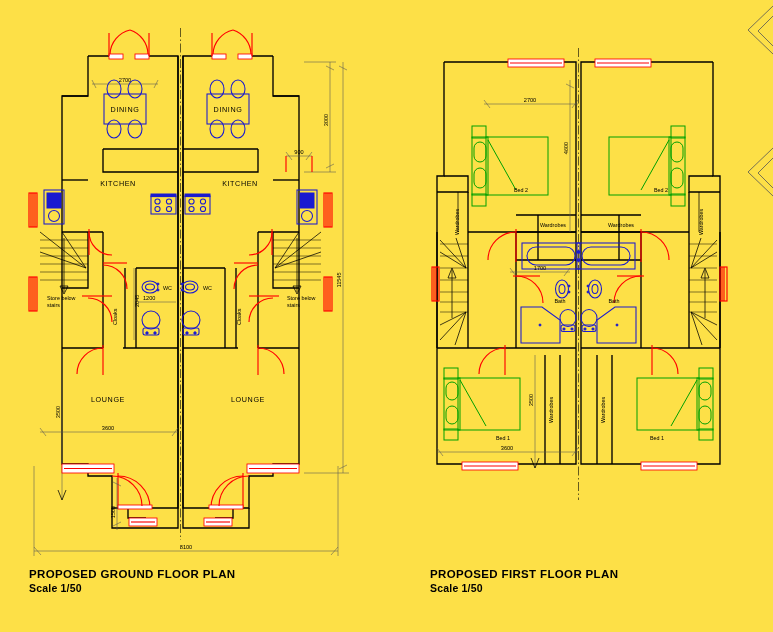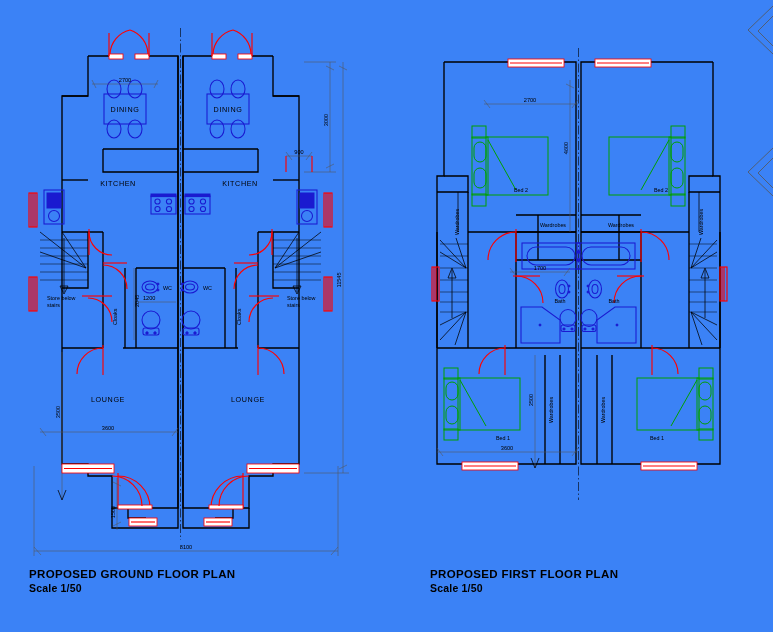--- a/index.html
+++ b/index.html
@@ -1,18 +1,18 @@
 <!DOCTYPE html>
 <html><head>
 <meta charset="utf-8">
 <style>
   html,body{margin:0;padding:0;background:#ffffff;}
   body{width:773px;height:632px;overflow:hidden;
        font-family:"Liberation Sans", sans-serif;}
-  #sheet{position:relative;width:773px;height:632px;background:#3b82f6;}
+  #sheet{position:relative;width:773px;height:632px;background:#fde047;}
   svg{display:block;}
   .ttl{font-weight:bold;font-size:11.5px;letter-spacing:.35px;fill:#000;}
   .sub{font-weight:bold;font-size:10.5px;letter-spacing:.2px;fill:#000;}
   .room{font-size:7.2px;fill:#000;letter-spacing:.6px;}
   .room-sm{font-size:5.4px;fill:#000;}
   .dimtxt{font-size:5.6px;fill:#000;}
   .wall{stroke:#000;stroke-width:1.35;fill:none;}
   .thin{stroke:#000;stroke-width:.75;fill:none;}
   .hair{stroke:#000;stroke-width:.5;fill:none;}
   .red{stroke:#ff0000;stroke-width:1.15;fill:none;}

